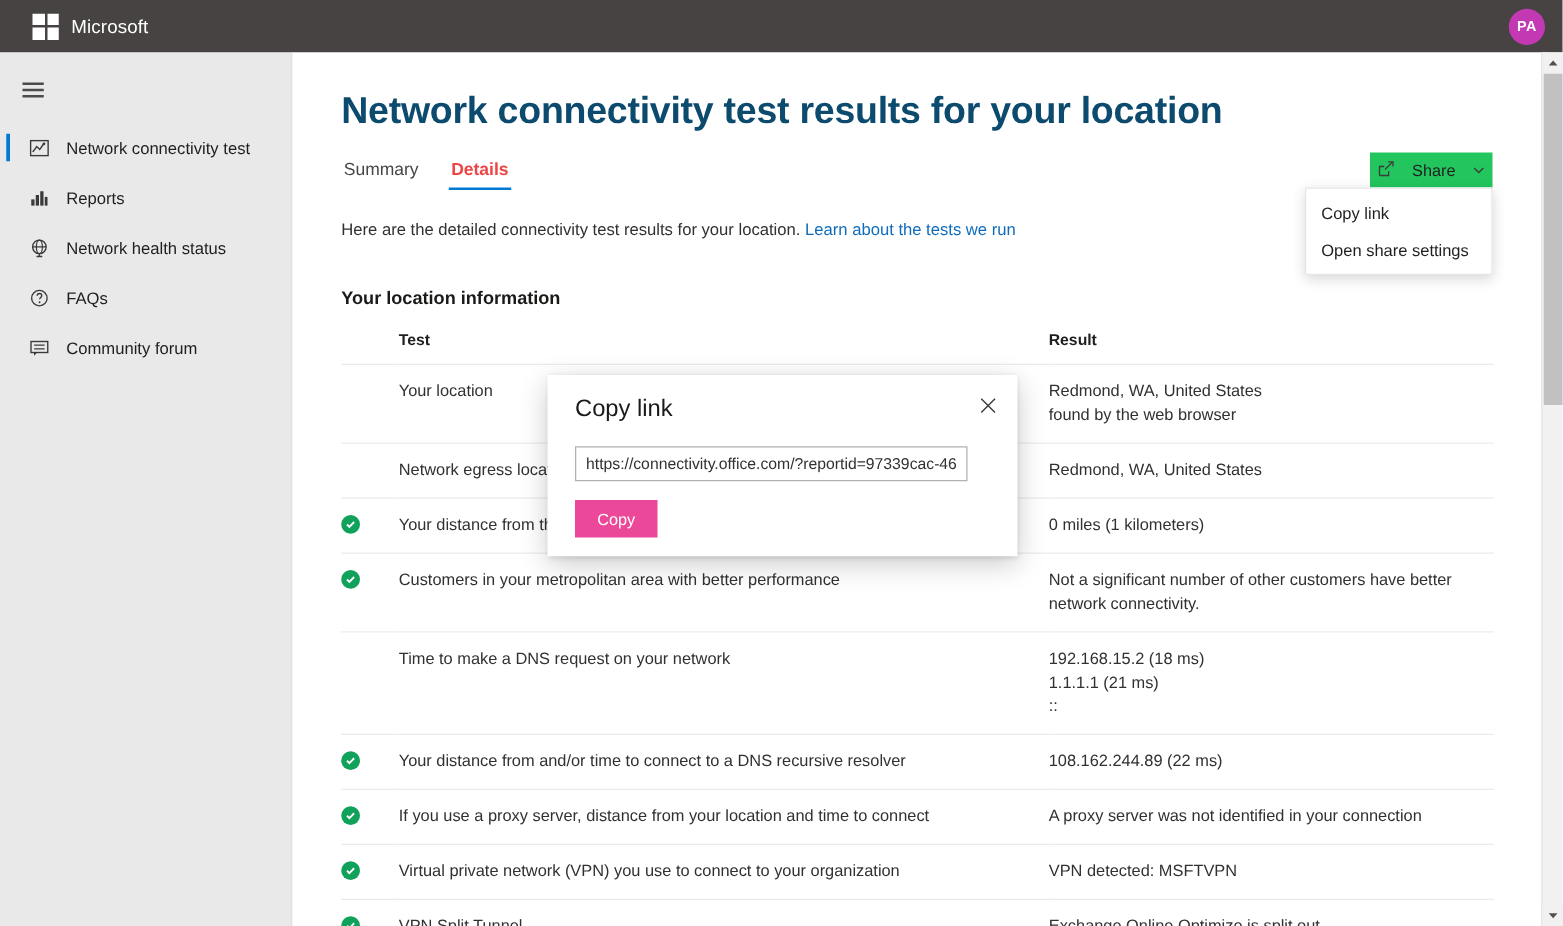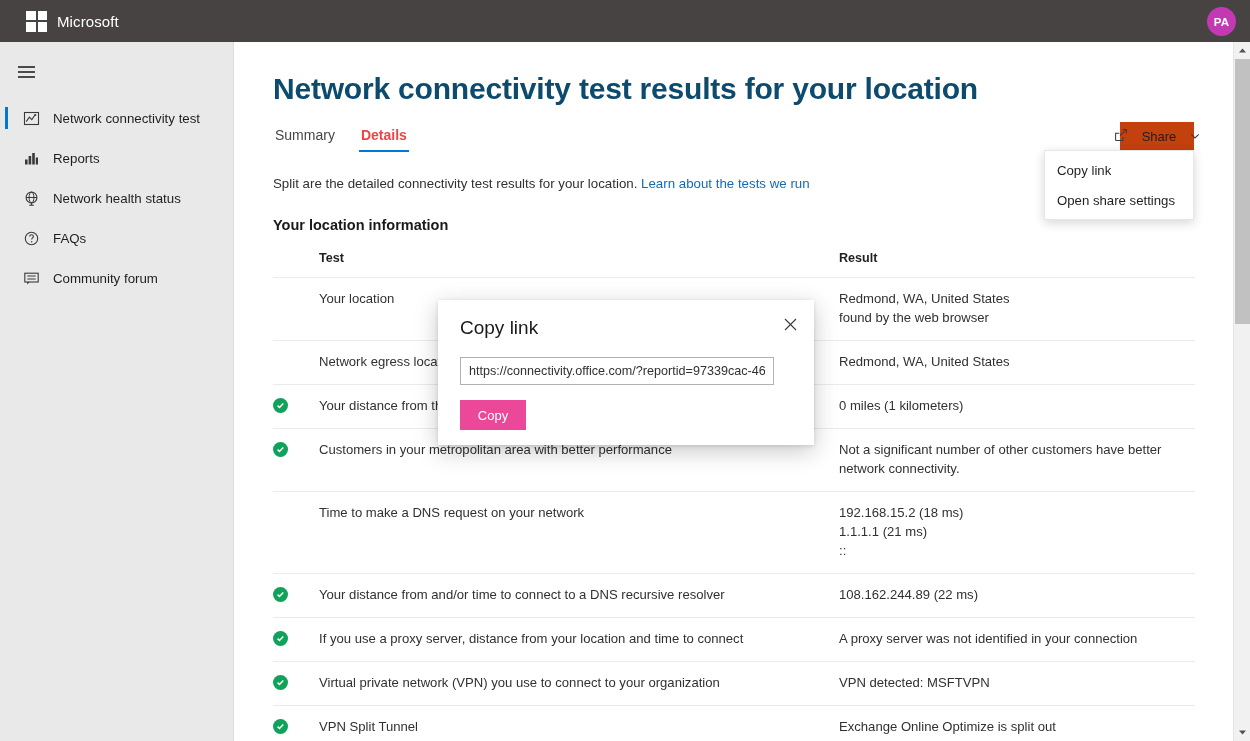--- a/index.html
+++ b/index.html
@@ -106,29 +106,29 @@
     background: #0078d4;
   }
 
   .intro {
     margin: 24px 0 0 39px;
     font-size: 13.3px; color: #323130;
   }
   .intro a { color: #0f6cbd; text-decoration: none; cursor: pointer; }
 
   .section-head {
-    margin: 26px 0 0 39px;
+    margin: 40px 0 0 39px;
     font-size: 14.5px; font-weight: 700; color: #1b1a19;
   }
 
   
   .share-btn {
     position: absolute; right: 44px; top: 80px;
-    width: 74px; height: 28px;
-    background: #c2410c;
+    width: 98px; height: 28px;
+    background: #22c55e;
     display: flex; align-items: center; justify-content: center;
     gap: 14px; cursor: pointer;
     font-size: 13px; color: #201f1e;
     border: none;
   }
   .share-menu {
     position: absolute; right: 44px; top: 108px;
     width: 150px; background: #ffffff;
     border: 1px solid #e6e6e6;
     box-shadow: 0 3px 10px rgba(0,0,0,.16);
@@ -324,21 +324,21 @@
 <div class="main">
 
   <h1 class="page-title">Network connectivity test results for your location</h1>
 
   <div class="tabsrow">
     <div class="tab">Summary</div>
     <div class="tab active">Details</div>
   </div>
 
   <div class="intro">
-    <span>Split are the detailed connectivity test results for your location.</span>
+    <span>Here are the detailed connectivity test results for your location.</span>
     <a>Learn about the tests we run</a>
   </div>
 
   <div class="section-head">Your location information</div>
 
   <div class="share-btn">
     <span>
       <svg width="14" height="14" viewBox="0 0 14 14">
         <path d="M1.6 12.4 V5.2 H5.4" fill="none" stroke="#3b3a39" stroke-width="1.05"></path>
         <path d="M1.6 12.4 H8.9 V8.9" fill="none" stroke="#3b3a39" stroke-width="1.05"></path>

